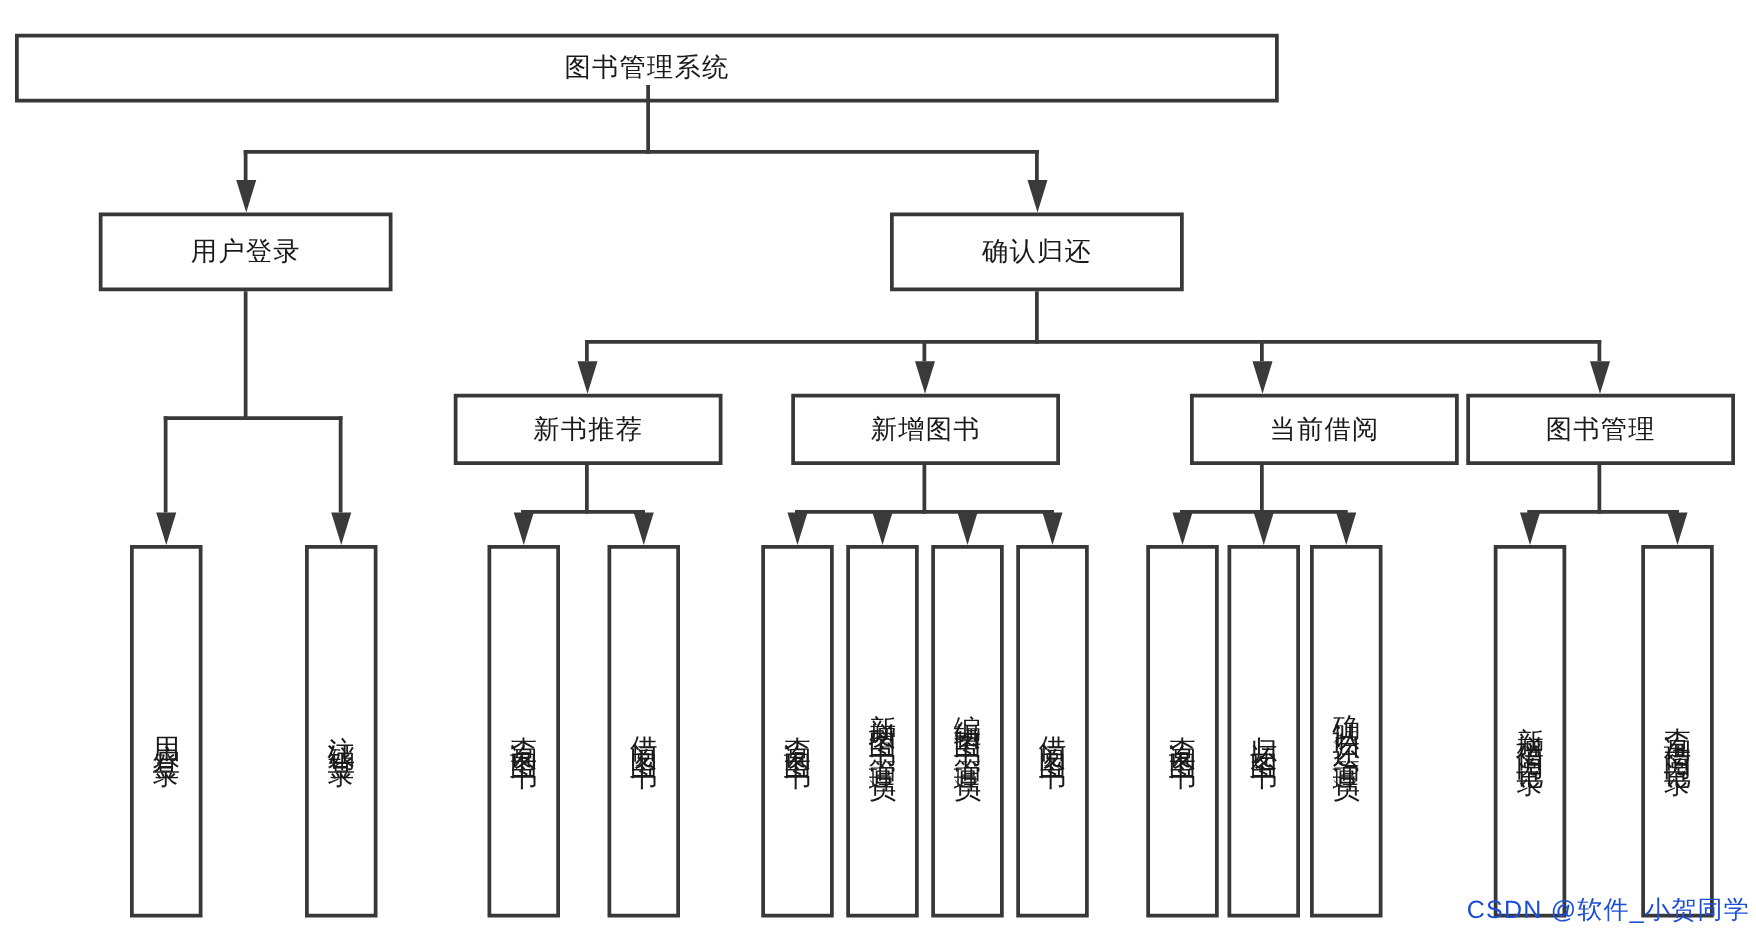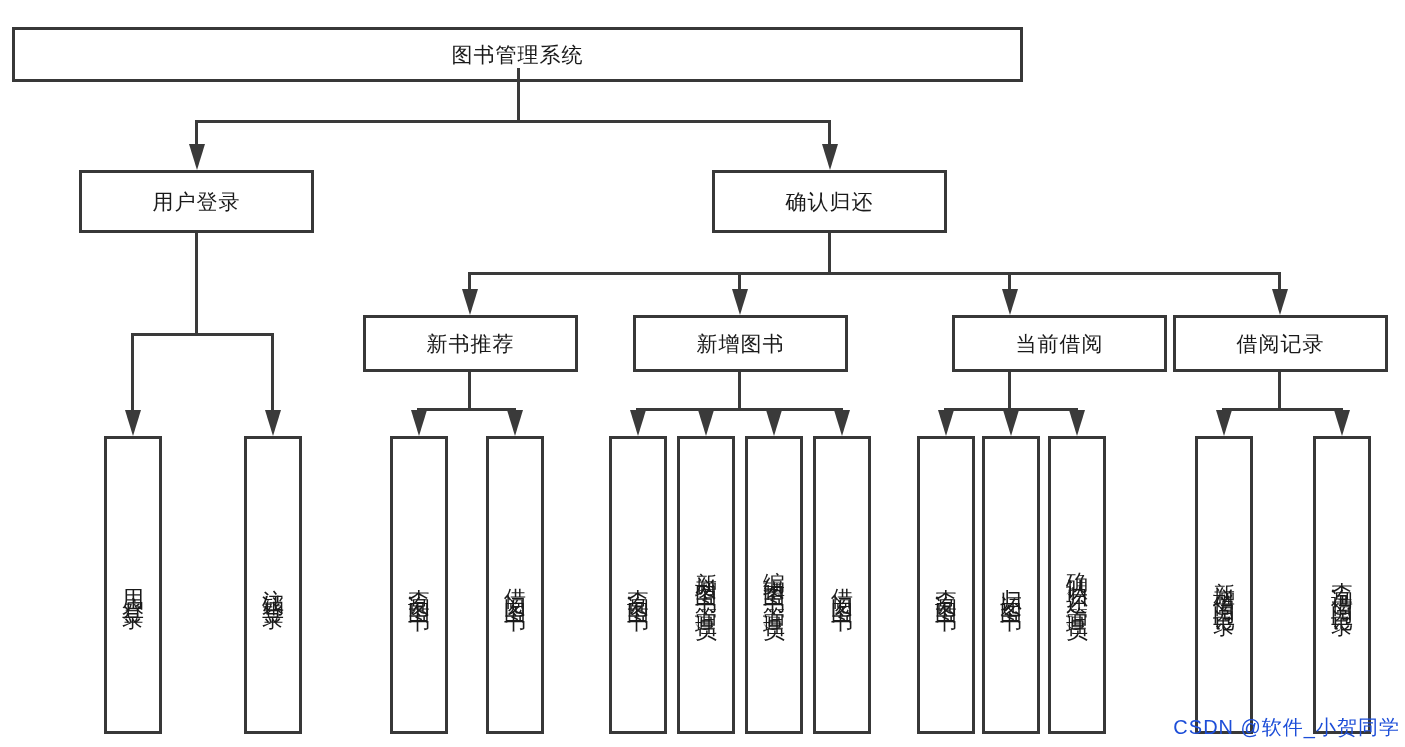--- a/index.html
+++ b/index.html
@@ -80,21 +80,21 @@
   <div class="vline" style="left:828px;  top:233px; height:42px;"></div>
   <div class="hline" style="left:468px;  top:272px; width:813px;"></div>
   <div class="drop" style="left:468px;  top:272px; height:17px;"></div>
   <div class="drop" style="left:738px;  top:272px; height:17px;"></div>
   <div class="drop" style="left:1008px; top:272px; height:17px;"></div>
   <div class="drop" style="left:1278px; top:272px; height:17px;"></div>
 
   <div class="node l3" style="left:363px;">新书推荐</div>
   <div class="node l3" style="left:633px;">新增图书</div>
   <div class="node l3" style="left:952px;">当前借阅</div>
-  <div class="node l3" style="left:1173px;">借阅记录</div>
+  <div class="node l3" style="left:1173px;">图书管理</div>
 
   <div class="vline" style="left:468px; top:372px; height:39px;"></div>
   <div class="hline" style="left:417px; top:408px; width:99px;"></div>
   <div class="drop" style="left:417px; top:408px; height:2px;"></div>
   <div class="drop" style="left:513px; top:408px; height:2px;"></div>
 
   <div class="vline" style="left:738px; top:372px; height:39px;"></div>
   <div class="hline" style="left:636px; top:408px; width:207px;"></div>
   <div class="drop" style="left:636px; top:408px; height:2px;"></div>
   <div class="drop" style="left:704px; top:408px; height:2px;"></div>

